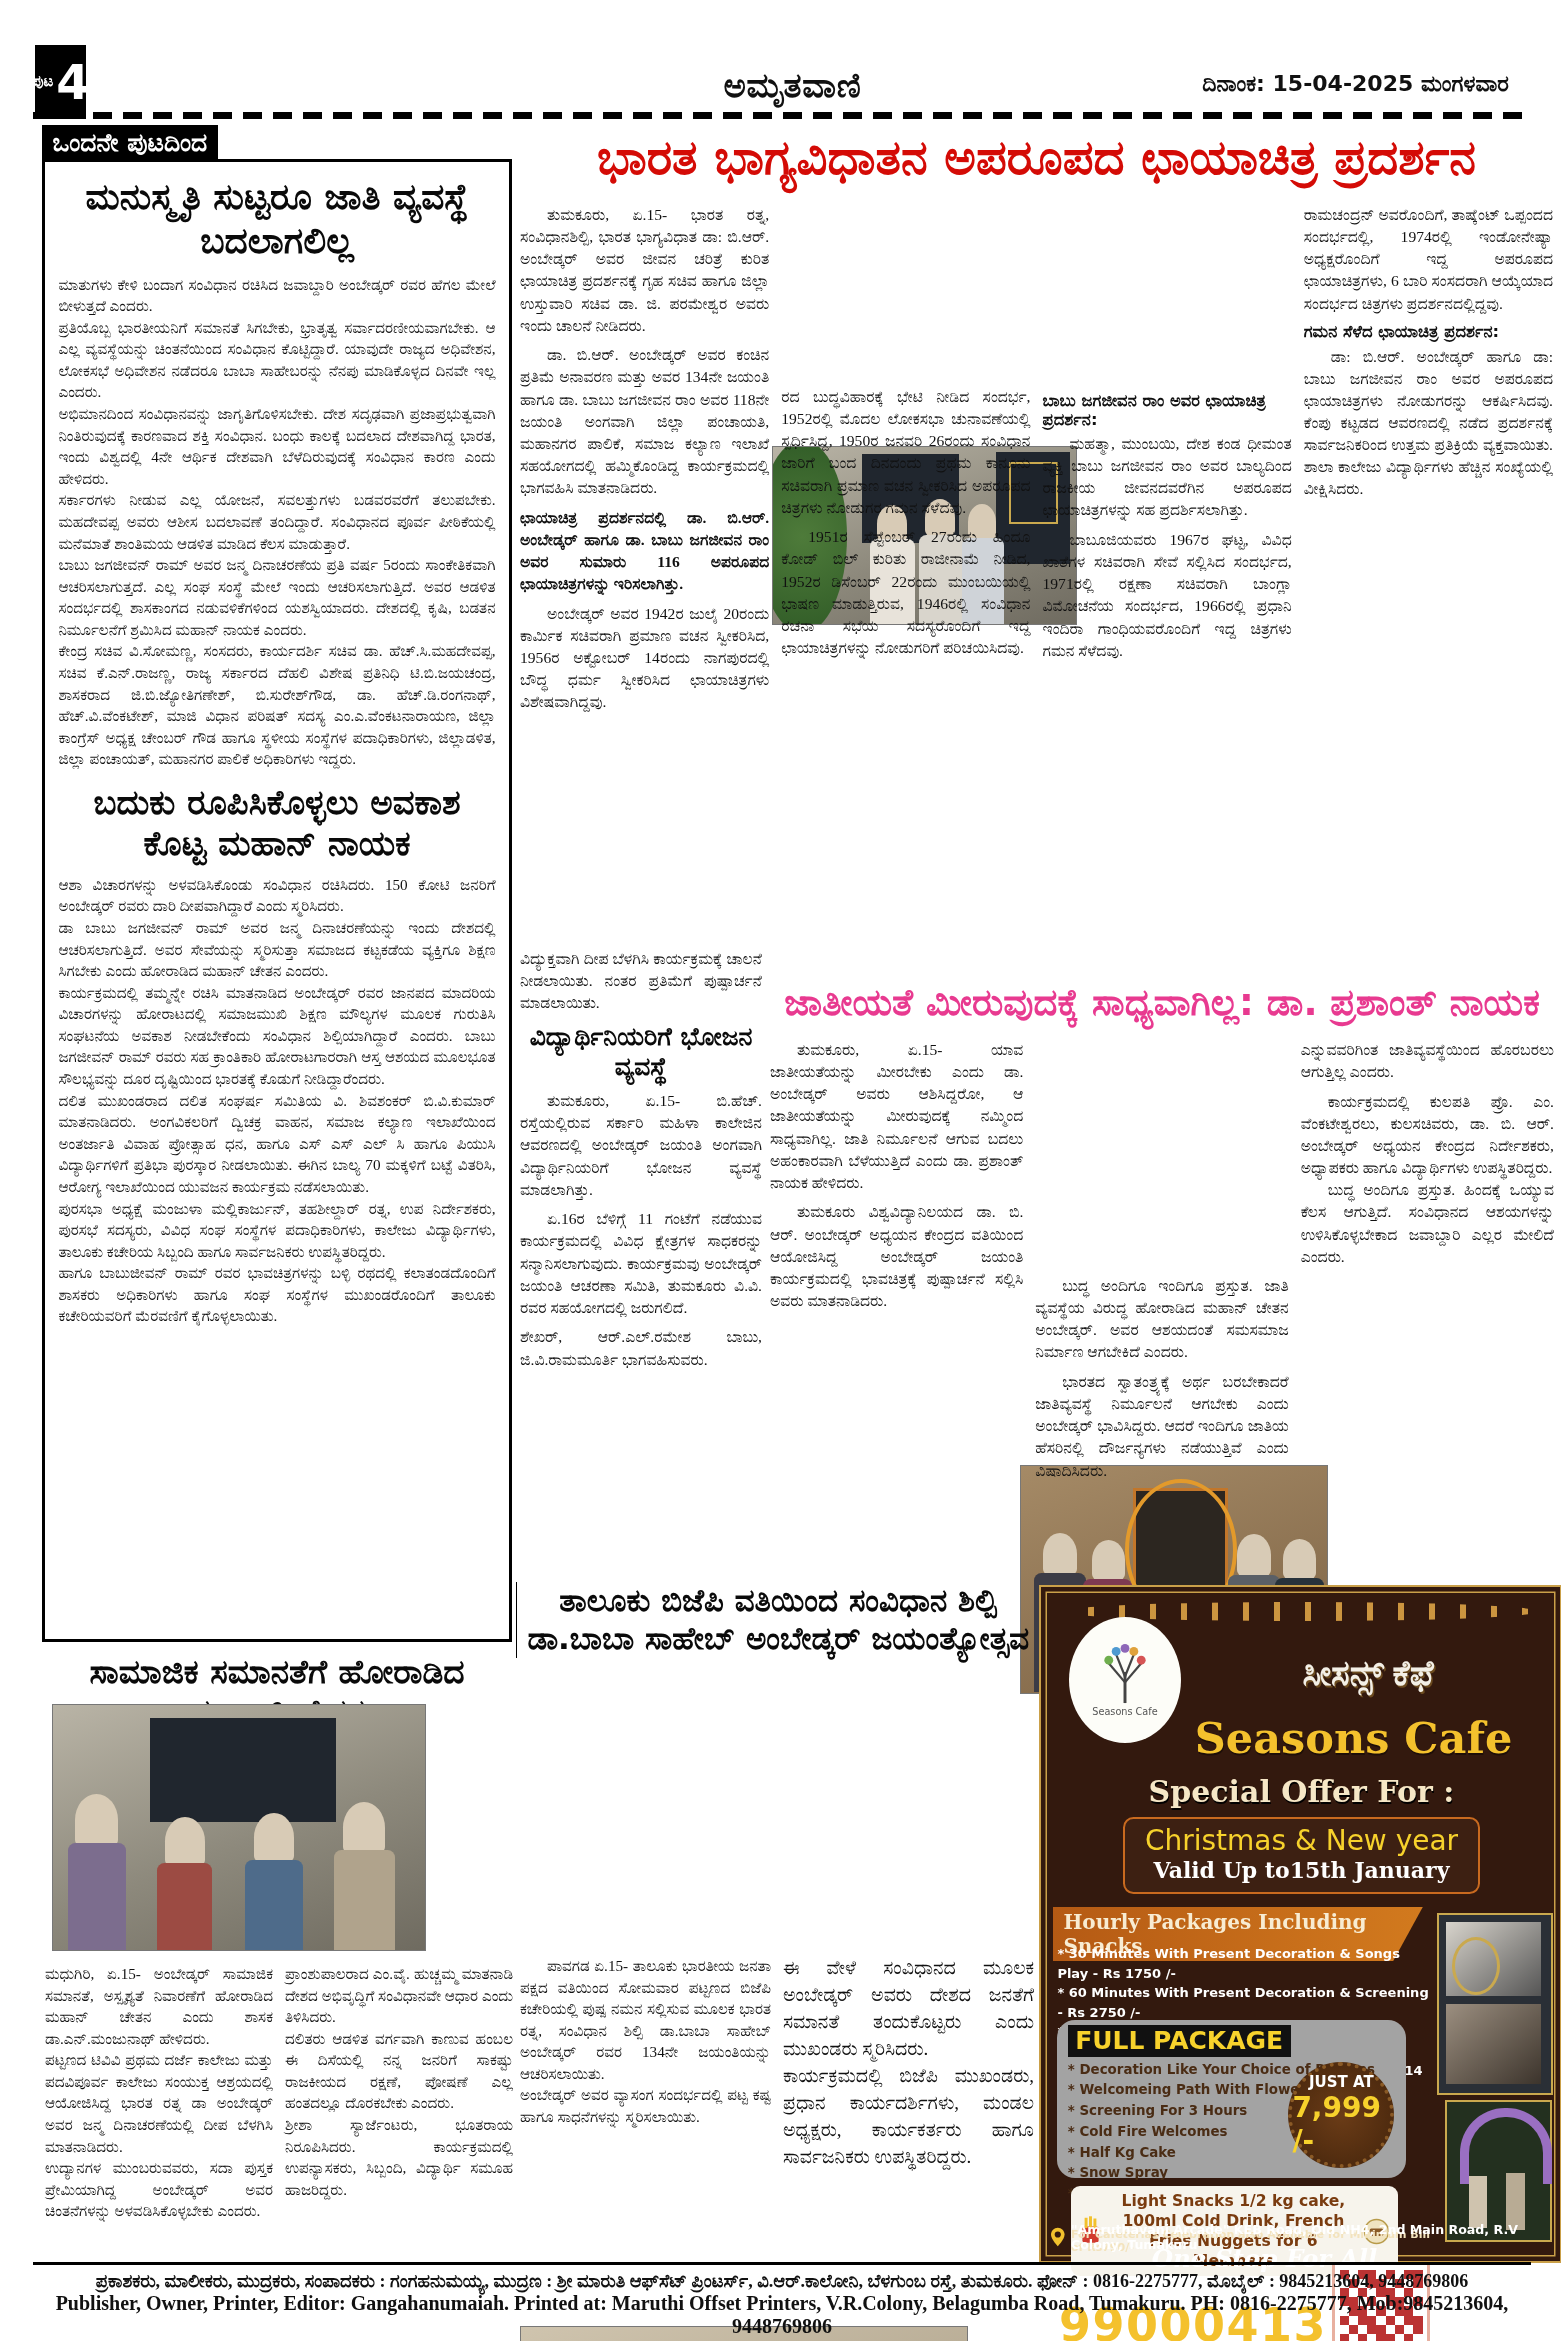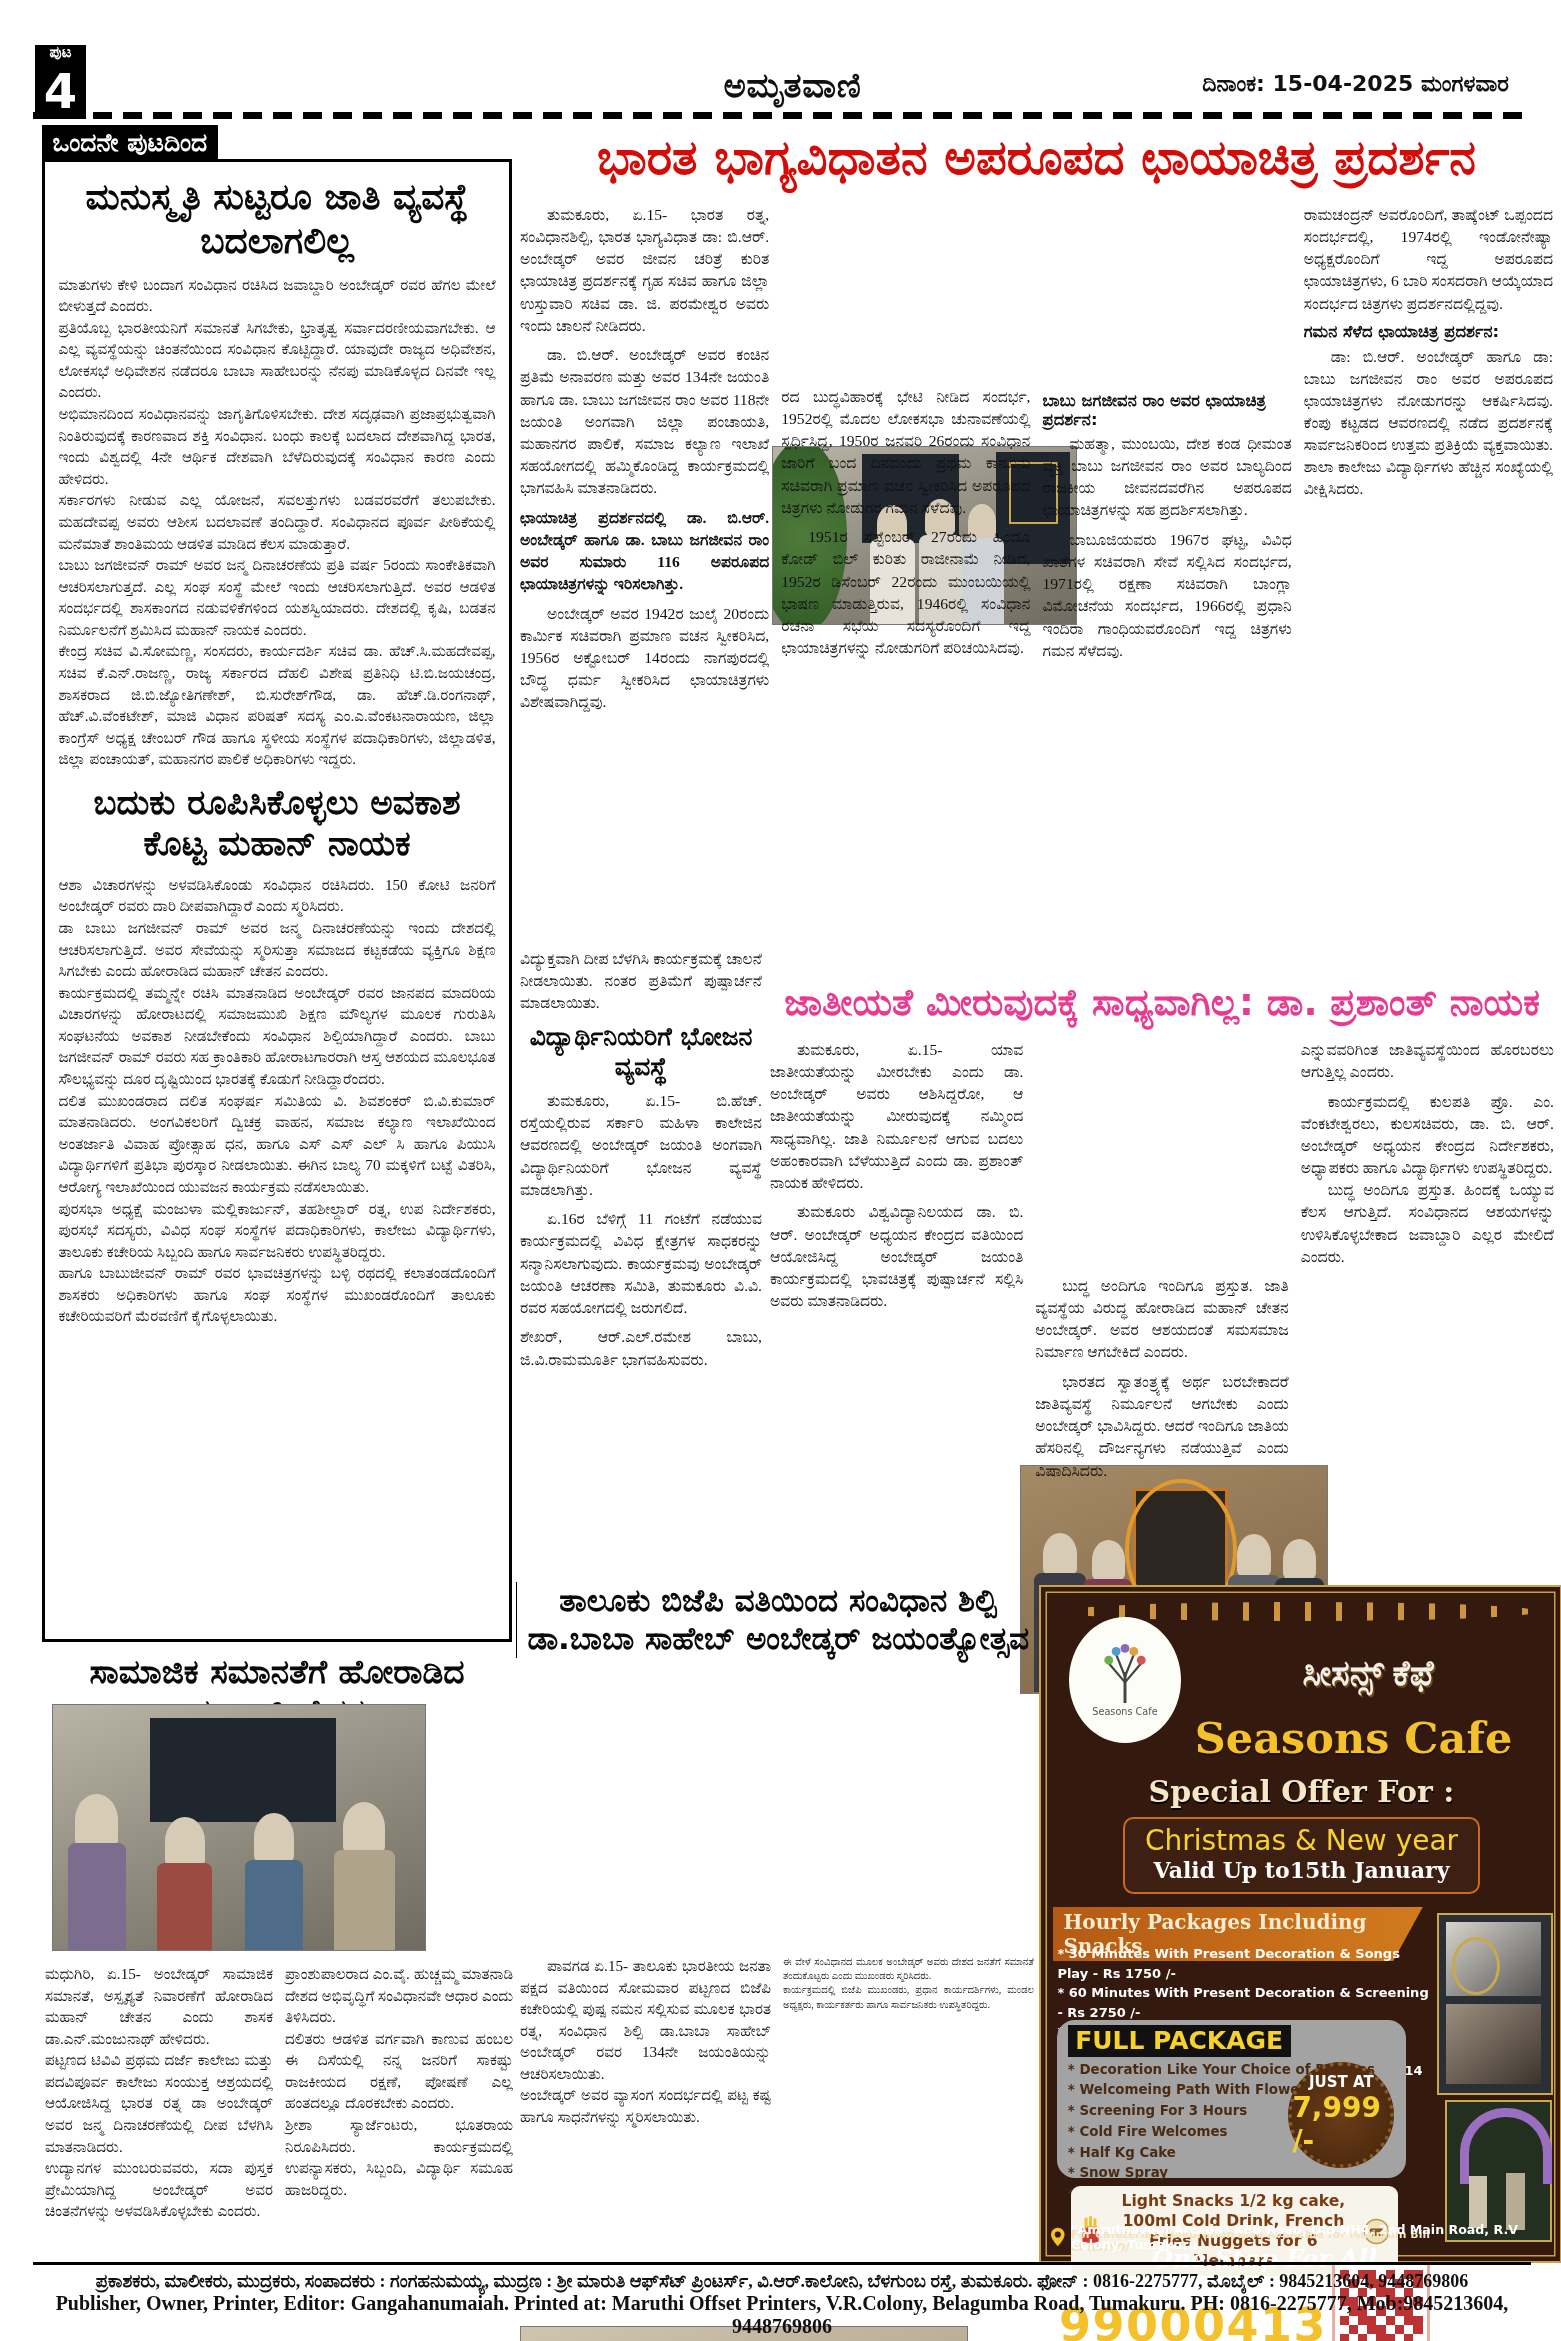--- a/index.html
+++ b/index.html
@@ -66,21 +66,21 @@
   .qr i.w{background:#fff;}
   
   .footline{font-size:18px;font-weight:bold;}
   .footline.en{font-family:"Liberation Serif",serif;font-size:20px;}
 </style>
 </head>
 <body>
 
 <div id="sheet">
 
-  <div class="abs pagebox" style="left:35px;top:45px;width:51px;height:74px;flex-direction:column;">
+  <div class="abs pagebox" style="left:35px;top:45px;width:51px;height:74px;">
     <span class="vlab">
       <span>ಪುಟ</span>
     </span>
     <span class="num">4</span>
   </div>
   <div class="abs masthead" style="left:12px;top:65px;width:1561px;text-align:center;">ಅಮೃತವಾಣಿ</div>
   <div class="abs dateline" style="right:52px;top:71px;">ದಿನಾಂಕ: 15-04-2025 ಮಂಗಳವಾರ</div>
   <div class="abs dashrule" style="left:33px;top:112px;width:1498px;"></div>
 
   <div class="abs kicker" style="left:42px;top:125px;">ಒಂದನೇ ಪುಟದಿಂದ</div>
@@ -219,21 +219,21 @@
     
     
     
     
     
   </div>
 
   <div class="abs cols" style="left:520px;top:1955px;width:514px;">
     <div class="col body first-indent" style="font-size:15.2px;">ಪಾವಗಡ ಏ.15- ತಾಲೂಕು ಭಾರತೀಯ ಜನತಾ ಪಕ್ಷದ ವತಿಯಿಂದ ಸೋಮವಾರ ಪಟ್ಟಣದ ಬಿಜೆಪಿ ಕಚೇರಿಯಲ್ಲಿ ಪುಷ್ಪ ನಮನ ಸಲ್ಲಿಸುವ ಮೂಲಕ ಭಾರತ ರತ್ನ, ಸಂವಿಧಾನ ಶಿಲ್ಪಿ ಡಾ.ಬಾಬಾ ಸಾಹೇಬ್ ಅಂಬೇಡ್ಕರ್ ರವರ 134ನೇ ಜಯಂತಿಯನ್ನು ಆಚರಿಸಲಾಯಿತು.
 ಅಂಬೇಡ್ಕರ್ ಅವರ ವ್ಯಾಸಂಗ ಸಂದರ್ಭದಲ್ಲಿ ಪಟ್ಟ ಕಷ್ಟ ಹಾಗೂ ಸಾಧನೆಗಳನ್ನು ಸ್ಮರಿಸಲಾಯಿತು.</div>
-    <div class="col body" style="font-size:10px;">ಈ ವೇಳೆ ಸಂವಿಧಾನದ ಮೂಲಕ ಅಂಬೇಡ್ಕರ್ ಅವರು ದೇಶದ ಜನತೆಗೆ ಸಮಾನತೆ ತಂದುಕೊಟ್ಟರು ಎಂದು ಮುಖಂಡರು ಸ್ಮರಿಸಿದರು.
+    <div class="col body" style="font-size:19px;">ಈ ವೇಳೆ ಸಂವಿಧಾನದ ಮೂಲಕ ಅಂಬೇಡ್ಕರ್ ಅವರು ದೇಶದ ಜನತೆಗೆ ಸಮಾನತೆ ತಂದುಕೊಟ್ಟರು ಎಂದು ಮುಖಂಡರು ಸ್ಮರಿಸಿದರು.
 ಕಾರ್ಯಕ್ರಮದಲ್ಲಿ ಬಿಜೆಪಿ ಮುಖಂಡರು, ಪ್ರಧಾನ ಕಾರ್ಯದರ್ಶಿಗಳು, ಮಂಡಲ ಅಧ್ಯಕ್ಷರು, ಕಾರ್ಯಕರ್ತರು ಹಾಗೂ ಸಾರ್ವಜನಿಕರು ಉಪಸ್ಥಿತರಿದ್ದರು.</div>
   </div>
 
   <div id="ad" class="abs" style="left:1039px;top:1585px;width:519px;height:674px;">
     <div class="abs ad-lights" style="left:22px;top:15px;width:476px;"></div>
 
     <div class="abs" style="left:28px;top:30px;width:112px;height:126px;background:#fdfdf8;border-radius:50%;display:flex;flex-direction:column;align-items:center;justify-content:center;">
       <svg width="62" height="62" viewBox="0 0 84 84">
         <line x1="42" y1="80" x2="42" y2="38" stroke="#444" stroke-width="4"></line>
         <line x1="42" y1="52" x2="20" y2="26" stroke="#444" stroke-width="3"></line>

